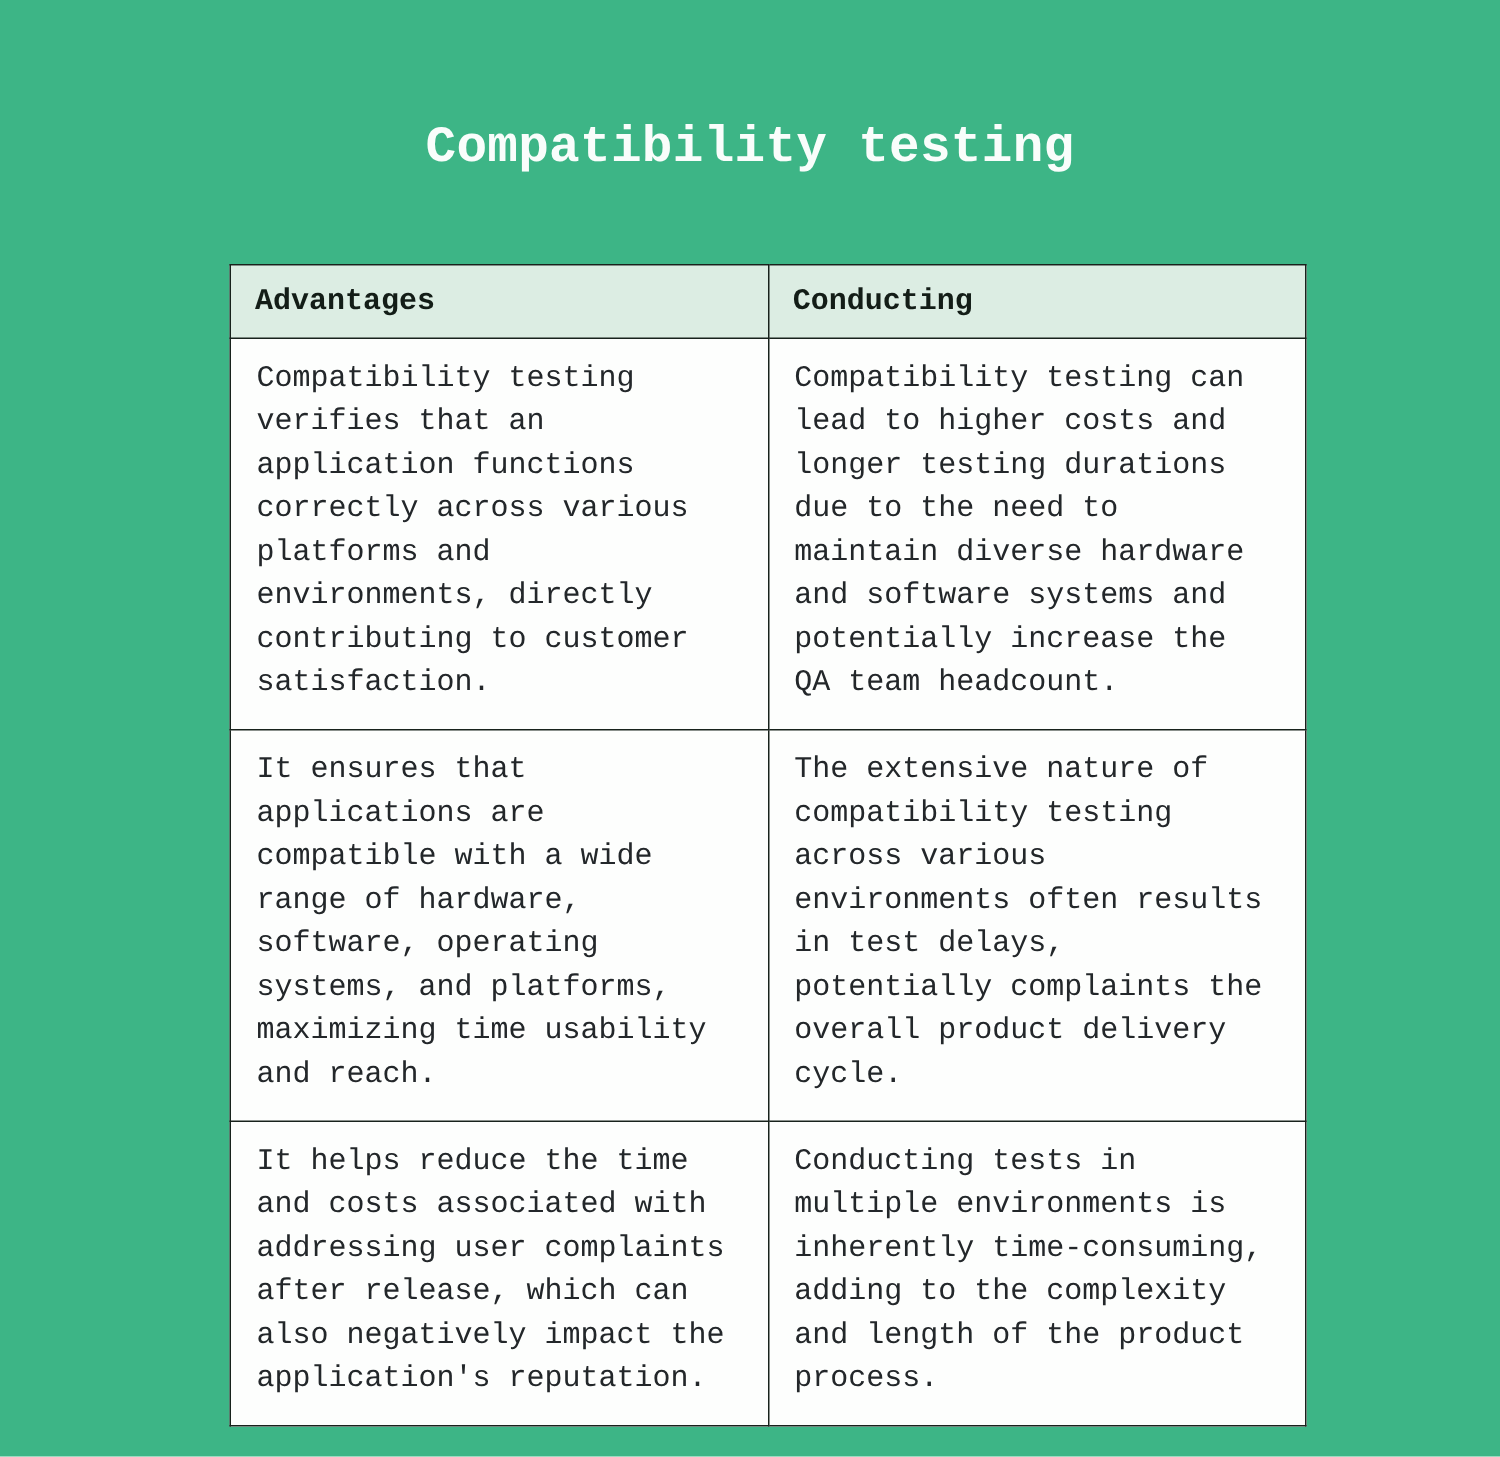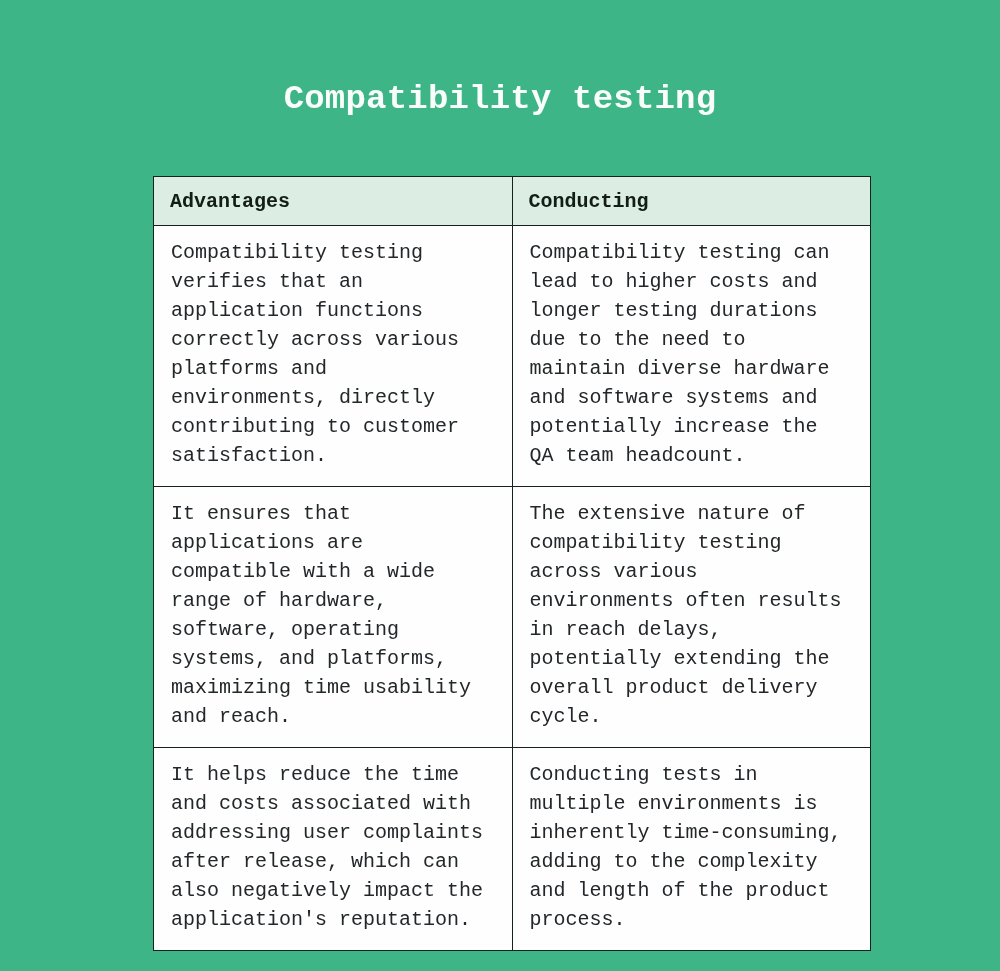--- a/index.html
+++ b/index.html
@@ -81,20 +81,20 @@
       <th>Conducting</th>
     </tr>
   </thead>
   <tbody>
     <tr class="row-1">
       <td>Compatibility testing verifies that an application functions correctly across various platforms and environments, directly contributing to customer satisfaction.</td>
       <td>Compatibility testing can lead to higher costs and longer testing durations due to the need to maintain diverse hardware and software systems and potentially increase the QA team headcount.</td>
     </tr>
     <tr class="row-2">
       <td>It ensures that applications are compatible with a wide range of hardware, software, operating systems, and platforms, maximizing time usability and reach.</td>
-      <td>The extensive nature of compatibility testing across various environments often results in reach delays, potentially extending the overall product delivery cycle.</td>
+      <td>The extensive nature of compatibility testing across various environments often results in test delays, potentially complaints the overall product delivery cycle.</td>
     </tr>
     <tr class="row-3">
       <td>It helps reduce the time and costs associated with addressing user complaints after release, which can also negatively impact the application's reputation.</td>
       <td>Conducting tests in multiple environments is inherently time-consuming, adding to the complexity and length of the product process.</td>
     </tr>
   </tbody>
 </table>
 
 </body></html>

